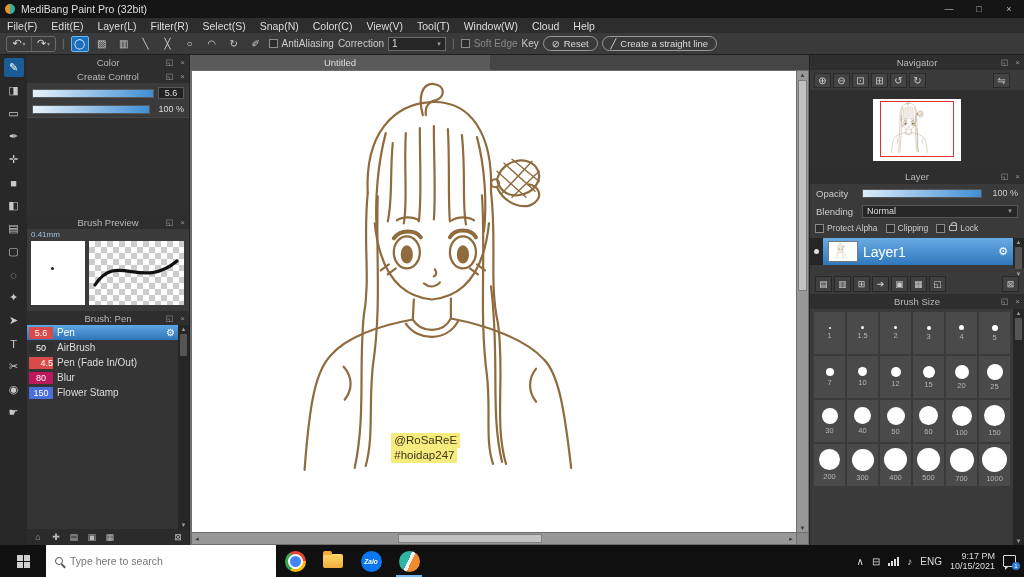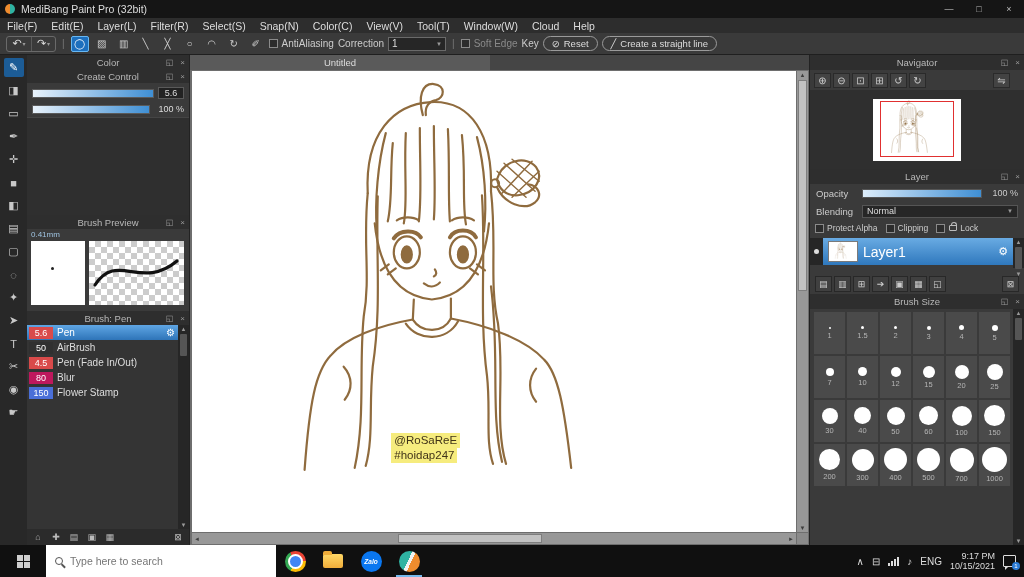--- a/index.html
+++ b/index.html
@@ -353,21 +353,21 @@
         <div class="brush-row selected">
           <span class="chip" style="background: rgb(217, 74, 74);">5.6</span>
           <span class="brush-name">Pen</span>
           <span class="row-gear">⚙</span>
         </div>
         <div class="brush-row">
           <span class="chip" style="background: rgb(48, 48, 48);">50</span>
           <span class="brush-name">AirBrush</span>
         </div>
         <div class="brush-row">
-          <span class="chip" style="background: rgb(217, 74, 74);">4.5</span>
+          <span class="chip" style="background: rgb(217, 74, 74); text-align: right;">4.5</span>
           <span class="brush-name">Pen (Fade In/Out)</span>
         </div>
         <div class="brush-row">
           <span class="chip" style="background: #be185d;">80</span>
           <span class="brush-name">Blur</span>
         </div>
         <div class="brush-row">
           <span class="chip" style="background: rgb(74, 111, 216);">150</span>
           <span class="brush-name">Flower Stamp</span>
         </div>

